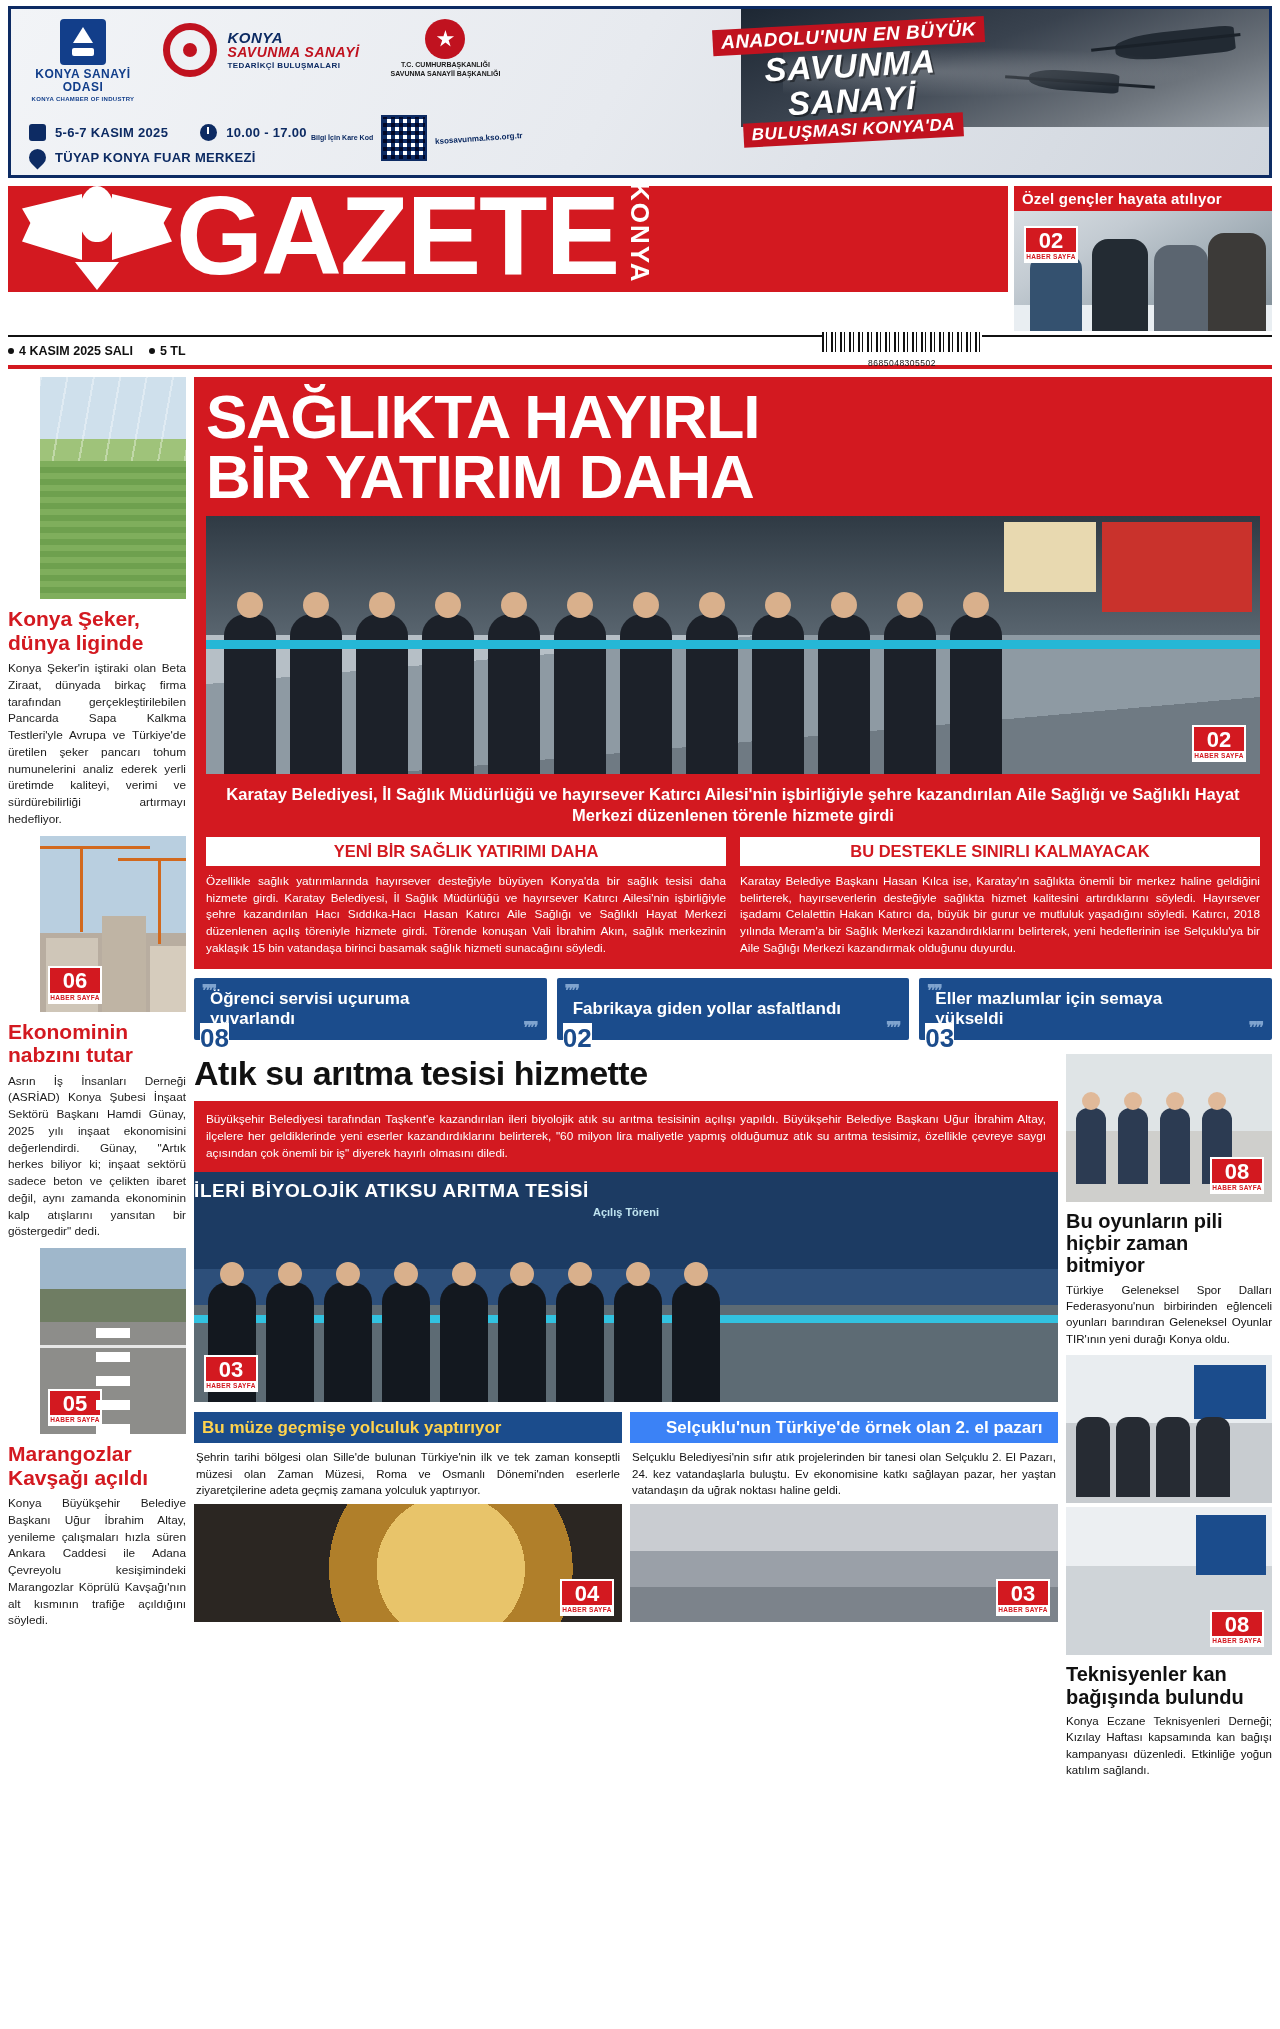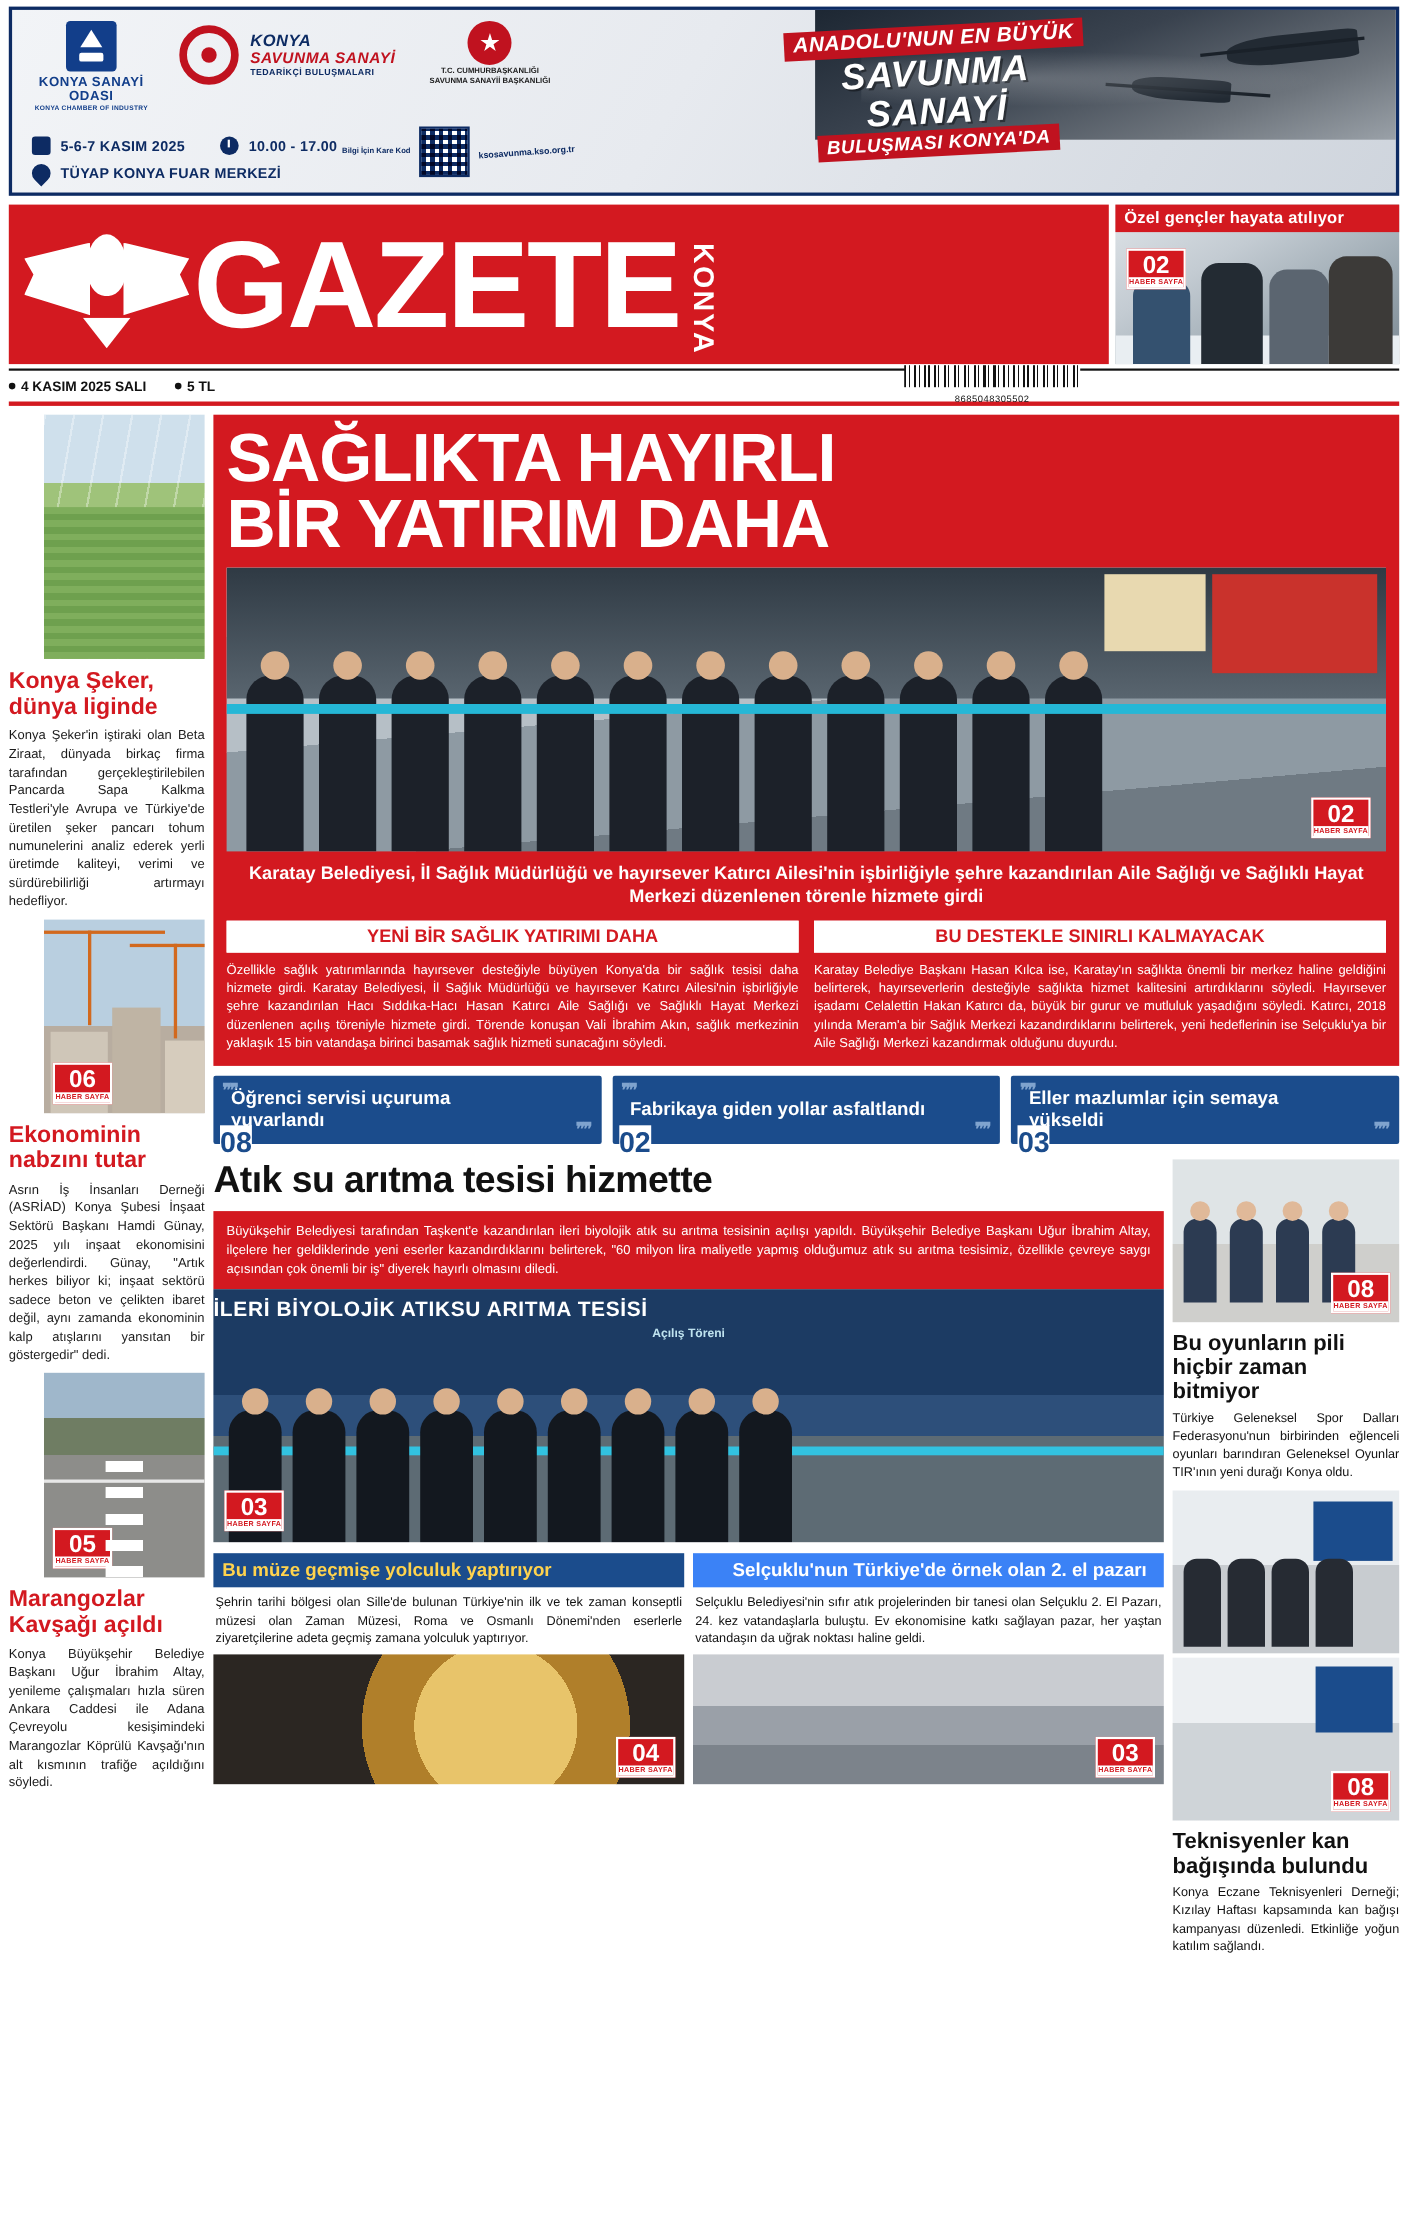--- a/index.html
+++ b/index.html
@@ -85,21 +85,21 @@
   .hl2{color:#fff;font-size:33px;font-weight:bold;font-style:italic;letter-spacing:1px;line-height:1.05;text-shadow:2px 2px 0 #00000066;}
   .hl3{background:#c0121f;color:#fff;font-size:17px;font-weight:bold;letter-spacing:.5px;padding:2px 8px;display:inline-block;font-style:italic;}
   .sponsors{position:absolute;bottom:2px;left:0;width:100%;display:flex;justify-content:center;gap:52px;padding-right:10px;}
   .sp-block{text-align:center;}
   .sp-title{font-size:10px;font-weight:bold;color:#0d2b63;letter-spacing:.6px;}
   .sp-name{font-size:19px;font-weight:bold;color:#0f3f86;letter-spacing:1px;}
   .sp-mark{width:38px;height:24px;margin:2px auto 0;background:#0f3f86;clip-path:polygon(0 100%,25% 0,50% 100%,75% 0,100% 100%);}
 
   
   .masthead{margin:8px 8px 0 8px;display:flex;gap:6px;}
-  .mh-left{flex:1;background:#d31920;position:relative;height:145px;display:flex;align-items:center;}
+  .mh-left{flex:1;background:#d31920;position:relative;height:106px;display:flex;align-items:flex-end;}
   .eagle{width:150px;height:120px;margin-left:14px;position:relative;flex:0 0 auto;}
   .eagle:before{
     content:"";position:absolute;left:50%;top:14px;transform:translateX(-50%);
     width:36px;height:56px;background:#fff;border-radius:50% 50% 45% 45%;
   }
   .eagle .wing{position:absolute;top:22px;width:60px;height:66px;background:#fff;}
   .eagle .wing.l{left:0;clip-path:polygon(100% 0,100% 100%,0 72%,14% 44%,0 22%);}
   .eagle .wing.r{right:0;clip-path:polygon(0 0,0 100%,100% 72%,86% 44%,100% 22%);}
   .eagle .tail{position:absolute;left:50%;bottom:2px;transform:translateX(-50%);width:44px;height:28px;background:#fff;clip-path:polygon(50% 100%,0 0,100% 0);}
   .gazete{
@@ -127,21 +127,21 @@
   }
   .badge{
     background:#d31920;color:#fff;text-align:center;width:54px;border:2px solid #fff;
   }
   .badge .num{font-size:22px;font-weight:bold;line-height:1.05;padding-top:1px;}
   .badge .lbl{font-size:6.5px;font-weight:bold;background:#fff;color:#d31920;letter-spacing:.3px;padding:1px 0;}
   .mh-badge{position:absolute;left:10px;top:40px;}
 
   
   .infobar{margin:4px 8px 0 8px;border-top:2px solid #111;border-bottom:4px solid #d31920;display:flex;align-items:center;height:34px;}
-  .infobar .date{font-size:12.5px;font-weight:bold;margin-right:26px;}
+  .infobar .date{font-size:12.5px;font-weight:bold;margin-right:16px;}
   .infobar .price{font-size:12.5px;font-weight:bold;}
   .bullet{display:inline-block;width:6px;height:6px;background:#111;border-radius:50%;margin-right:5px;vertical-align:middle;}
   .barcode-wrap{margin-left:auto;text-align:center;margin-right:290px;}
   .barcode{
     height:20px;width:160px;
     background:repeating-linear-gradient(90deg,#111 0 2px,#fff 2px 4px,#111 4px 5px,#fff 5px 9px);
   }
   .barcode-num{font-size:8.5px;letter-spacing:.5px;}
 
   

